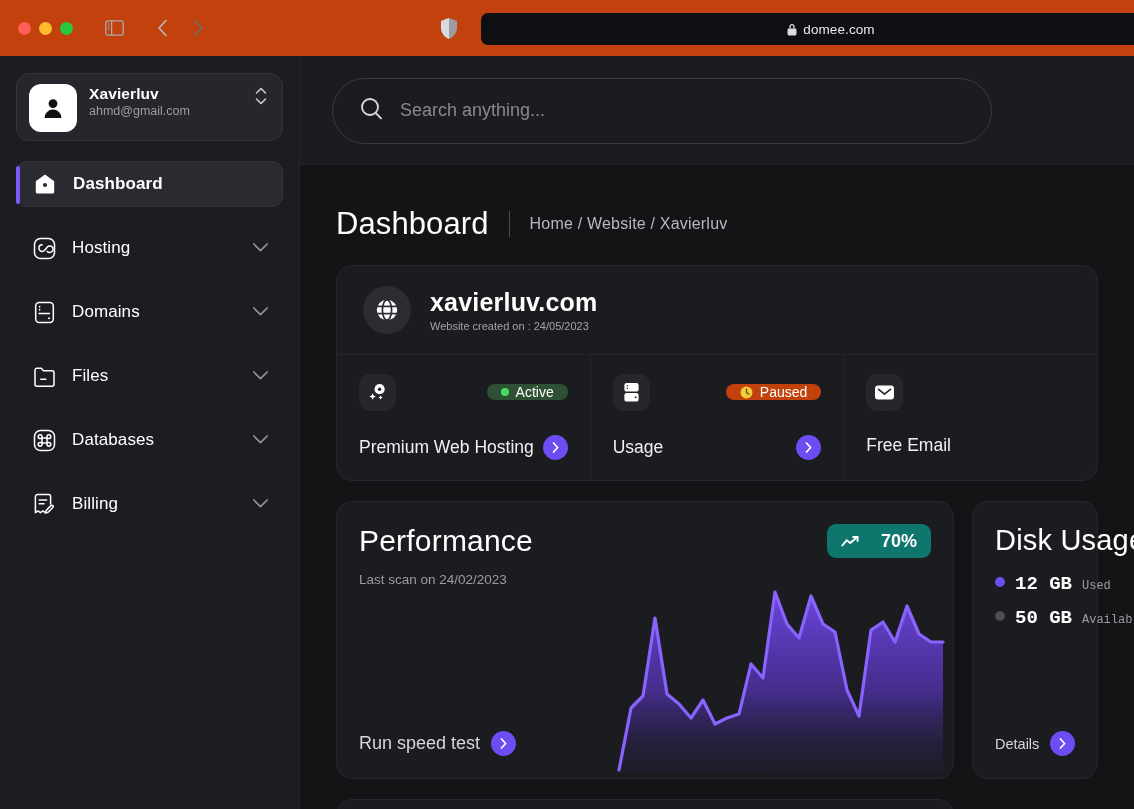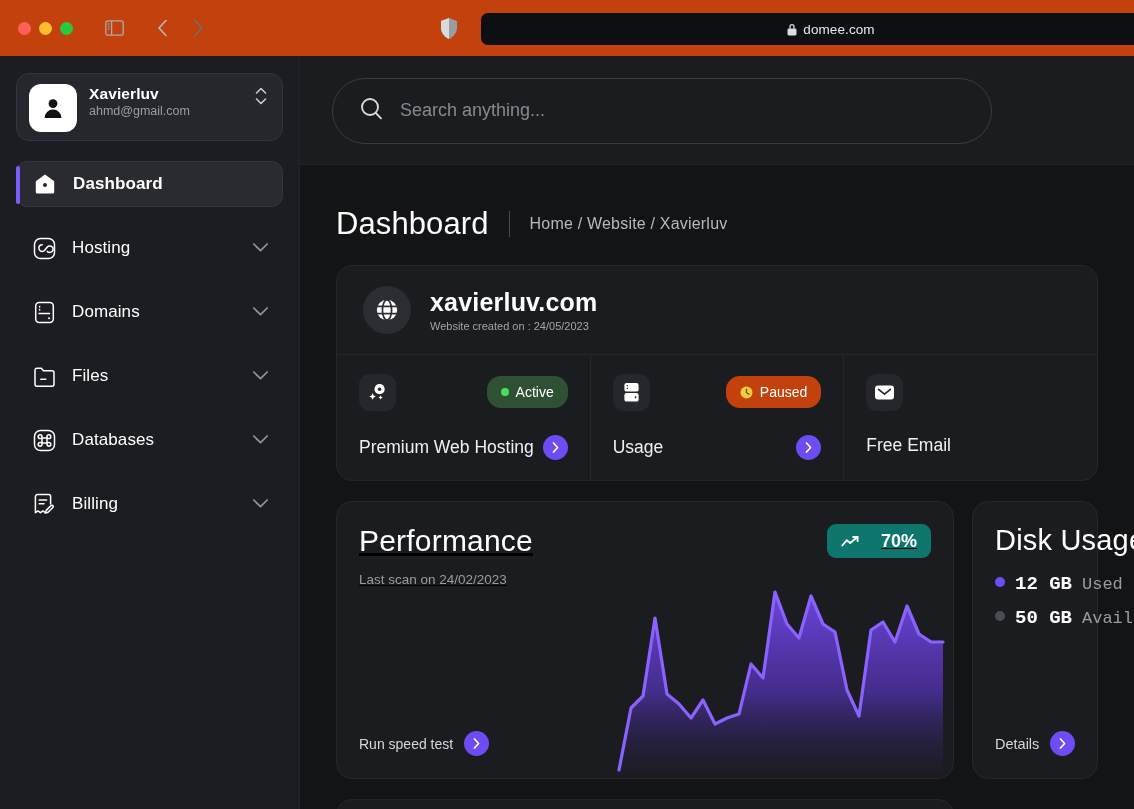--- a/index.html
+++ b/index.html
@@ -198,21 +198,21 @@
     height: 38px;
   }
   .tile-icon {
     width: 37px; height: 37px; border-radius: 11px;
     background: #26272d;
     display: flex; align-items: center; justify-content: center;
     flex: 0 0 37px; color: #ffffff;
   }
   .badge {
     display: inline-flex; align-items: center; gap: 7px;
-    height: 32px; padding: 0 14px;
+    height: 16px; padding: 0 14px;
     border-radius: 14px; font-size: 14px;
   }
   .badge.active { background: #2f5133; color: #ffffff; }
   .badge.paused { background: #c2410c; color: #ffffff; }
   .badge-dot { width: 8px; height: 8px; border-radius: 50%; }
   .badge.active .badge-dot { background: #4ade5f; }
   .badge-clock { color: #f5cc3a; display: flex; }
 
   .tile-bot {
     display: flex; align-items: center; justify-content: space-between;
@@ -228,38 +228,37 @@
 
   
   .row2 { display: flex; gap: 18px; margin-top: 20px; }
   .perf-card {
     width: 618px; height: 278px; flex: 0 0 618px;
     position: relative; overflow: hidden;
   }
   .perf-head {
     display: flex; align-items: flex-start; justify-content: space-between;
     padding: 22px 22px 0 22px;
-    text-decoration: underline;
   }
   .perf-title {
     color: #ffffff; font-size: 30px; letter-spacing: .2px;
   }
   .perf-sub { color: #9a9ca1; font-size: 13.5px; margin-top: 14px; }
   .perf-badge {
     display: inline-flex; align-items: center; gap: 22px;
     background: #0f766e; border-radius: 9px;
     height: 34px; padding: 0 14px;
     color: #ffffff; font-size: 18px; font-weight: bold;
   }
   .perf-badge .trend { color: #ffffff; display: flex; }
   .perf-foot {
     position: absolute; left: 22px; bottom: 22px;
     display: flex; align-items: center; gap: 11px;
   }
-  .perf-foot-label { color: #d6d7db; font-size: 14px; }
+  .perf-foot-label { color: #d6d7db; font-size: 18px; }
   .perf-chart {
     position: absolute; right: 0; bottom: 0;
     width: 340px; height: 200px;
   }
 
   .disk-card {
     flex: 1 1 0; height: 278px; min-width: 0;
     position: relative;
   }
   .disk-title {
@@ -271,21 +270,21 @@
     display: flex; align-items: baseline; gap: 10px;
     margin-bottom: 12px; white-space: nowrap;
   }
   .legend-dot {
     width: 10px; height: 10px; border-radius: 50%;
     flex: 0 0 10px; position: relative; top: -2px;
   }
   .legend-dot.used { background: #6d4df3; }
   .legend-dot.avail { background: #4c4d53; }
   .legend-val { color: #ffffff; font-size: 19px; font-weight: bold; }
-  .legend-key { color: #9a9ca1; font-size: 17px; }
+  .legend-key { color: #9a9ca1; font-size: 12px; }
   .disk-foot {
     position: absolute; left: 22px; bottom: 22px;
     display: flex; align-items: center; gap: 11px;
   }
   .disk-foot-label { color: #d6d7db; font-size: 14.5px; }
 
   .row3 { margin-top: 20px; display: flex; }
   .row3 .card { width: 618px; height: 60px; flex: 0 0 618px; }
 </style>
 </head>

